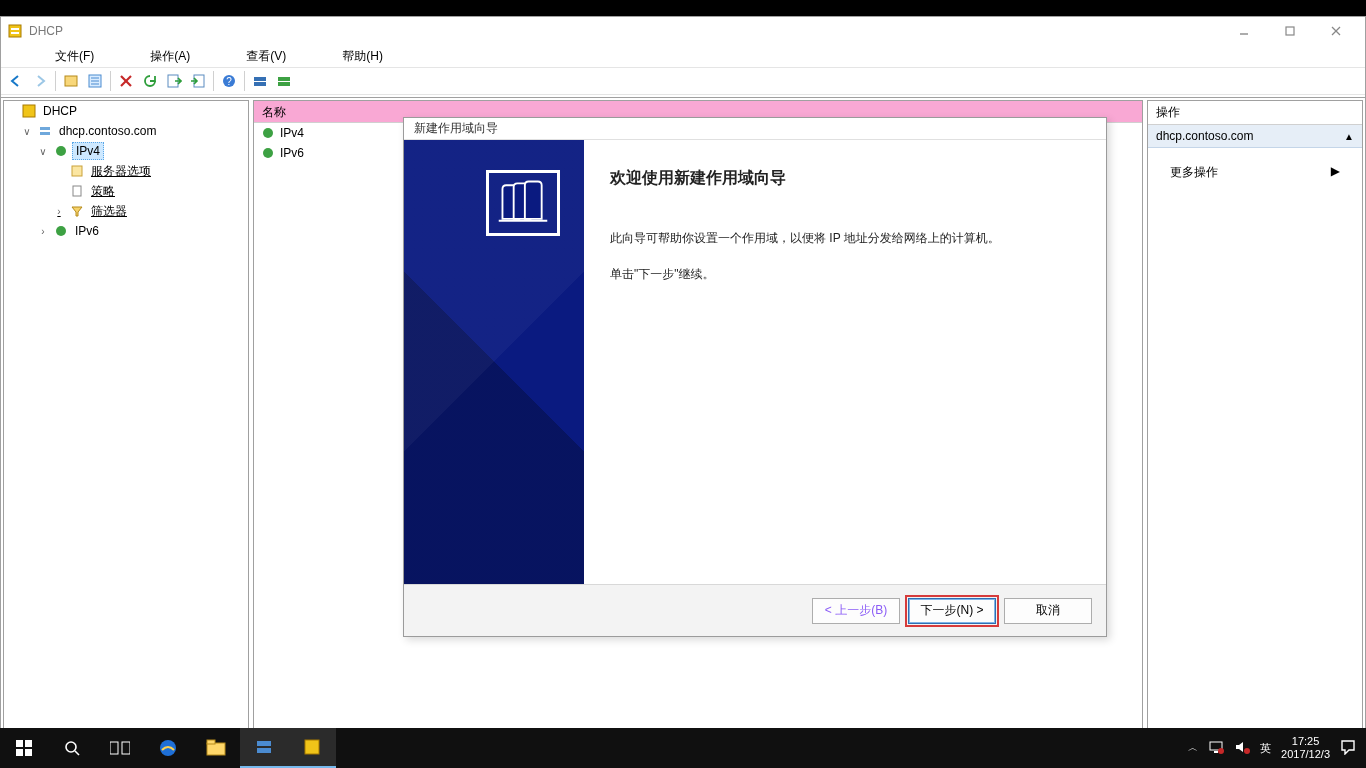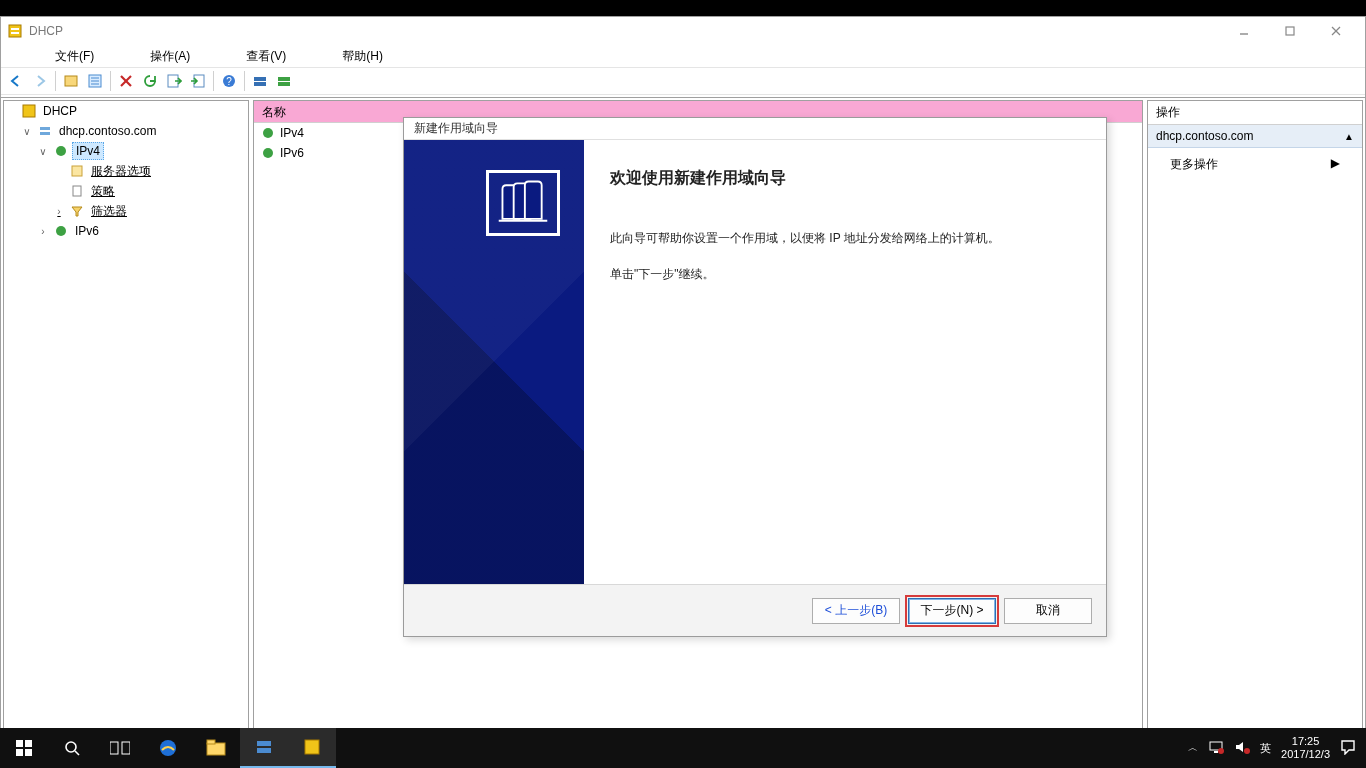--- a/index.html
+++ b/index.html
@@ -34,21 +34,21 @@
   border-top:1px solid #a0a0a0;
 }
 .pane { background:#fff; border:1px solid #a0a0a0; margin:2px; overflow:auto; font-size:12px; }
 .tree-pane  { width:246px; }
 .list-pane  { flex:1; position:relative; }
 .action-pane{ width:216px; display:flex; flex-direction:column; }
 
 .col-header { height:22px; border-bottom:1px solid #d0d0d0; padding:3px 8px; font-size:12px; background:#f9a8d4; }
 .action-pane .hdr { background:#fff; border-bottom:1px solid #d0d0d0; padding:3px 8px; font-weight:normal;}
 .action-pane .sel { background:#e6eef7; border-bottom:1px solid #c4d5e8; padding:4px 8px; display:flex; justify-content:space-between; align-items:center;}
-.action-pane .row { padding:8px 22px; }
+.action-pane .row { padding:16px 22px; }
 .action-pane .sel .tri { font-size:10px; }
 
 .tree ul { list-style:none; }
 .tree li { white-space:nowrap; }
 .tree .row { display:flex; align-items:center; height:20px; padding-left:4px; }
 .tree .tw  { width:14px; text-align:center; color:#666; font-size:10px; user-select:none;}
 .tree .ic  { width:16px; height:16px; margin:0 3px; display:inline-flex; align-items:center; justify-content:center;}
 .tree .lbl { padding:1px 3px; }
 .tree .sel .lbl { background:#cde8ff; border:1px dotted #5aa7e8; }
 .tree .d1 { padding-left: 0px; }
@@ -83,21 +83,21 @@
 .wizard .content { flex:1; padding:28px 26px 10px 26px; font-size:12px; color:#222; }
 .wizard .content h1 { font-size:16px; font-weight:700; margin-bottom:40px; }
 .wizard .content p  { margin-bottom:18px; line-height:1.5; }
 .wizard .wbtns {
   height:52px; border-top:1px solid #d8d8d8; display:flex; align-items:center; justify-content:flex-end;
   padding:0 14px; gap:8px; background:#f3f3f3;
 }
 .wizard button {
   width:88px; height:26px; font-size:12px; background:#fdfdfd; border:1px solid #adadad;
 }
-.wizard button:disabled { color:#1d4ed8; }
+.wizard button:disabled { color:#8b5cf6; }
 .wizard .next {
   border:1px solid #2f6fb3; outline:2px solid #d63b3b; outline-offset:1px;
   box-shadow: inset 0 0 0 1px #7fb4e6;
 }
 
 
 .taskbar {
   position:absolute; left:0; bottom:0; width:1366px; height:40px;
   background:#101010; color:#fff; display:flex; align-items:center;
 }

